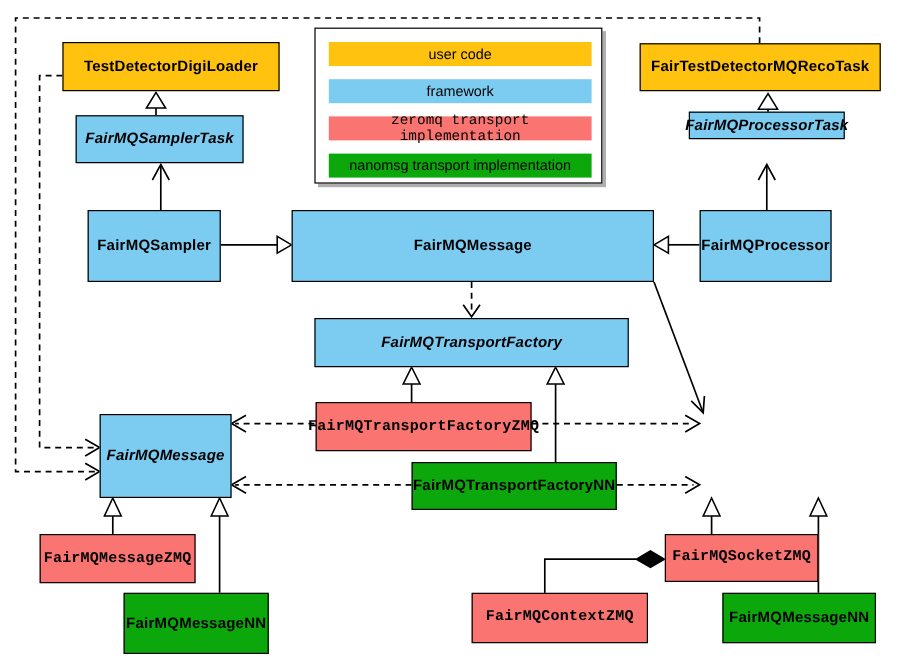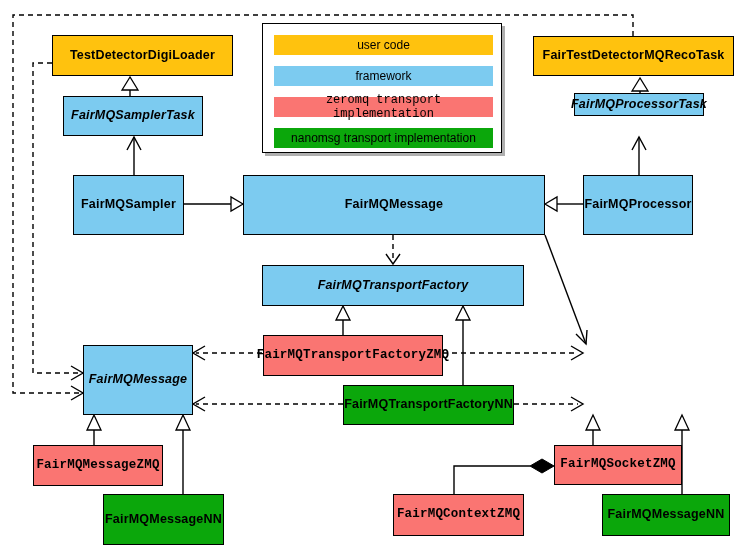--- a/index.html
+++ b/index.html
@@ -170,21 +170,21 @@
 
   <div class="node cat-framework abstract" style="left:83px;top:345px;width:110px;height:70px">FairMQMessage</div>
 
 
   <div class="node cat-zeromq" style="left:33px;top:445px;width:130px;height:41px">FairMQMessageZMQ</div>
 
   <div class="node cat-nanomsg" style="left:103px;top:494px;width:121px;height:51px">FairMQMessageNN</div>
 
   <div class="node cat-zeromq" style="left:554px;top:445px;width:128px;height:40px">FairMQSocketZMQ</div>
 
-  <div class="node cat-zeromq" style="left:393px;top:494px;width:131px;height:42px">FairMQContextZMQ</div>
+  <div class="node cat-zeromq" style="left:393px;top:494px;width:147px;height:42px">FairMQContextZMQ</div>
 
   <div class="node cat-nanomsg" style="left:602px;top:494px;width:128px;height:42px">FairMQMessageNN</div>
 
   <div class="legend">
     <div class="legend-bar cat-user-code" style="top:11px">user code</div>
     <div class="legend-bar cat-framework" style="top:42px">framework</div>
     <div class="legend-bar cat-zeromq" style="top:73px">zeromq transport implementation</div>
     <div class="legend-bar cat-nanomsg" style="top:104px">nanomsg transport implementation</div>
   </div>
 

